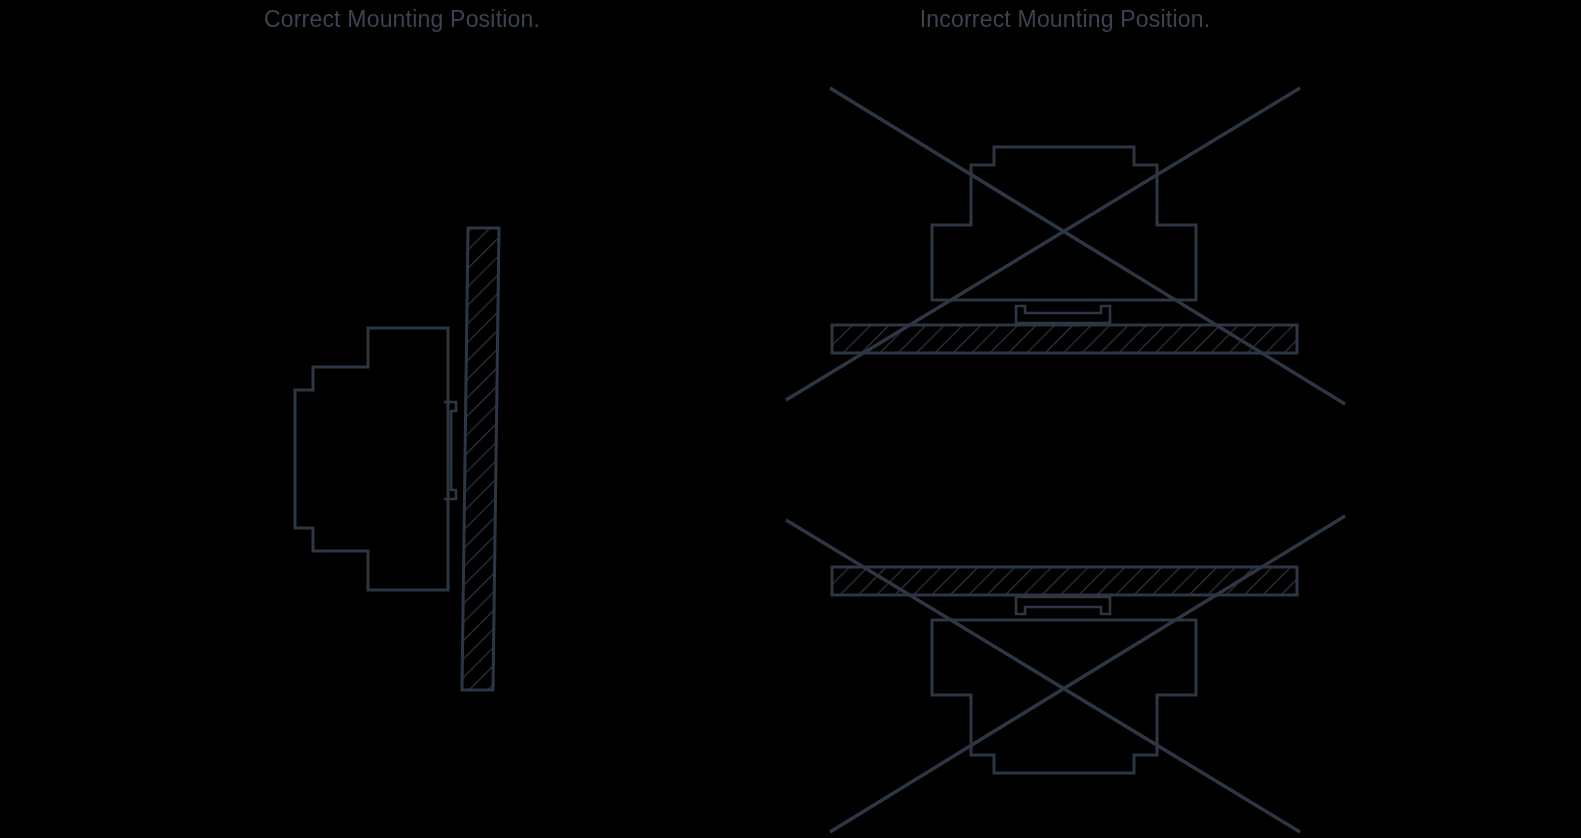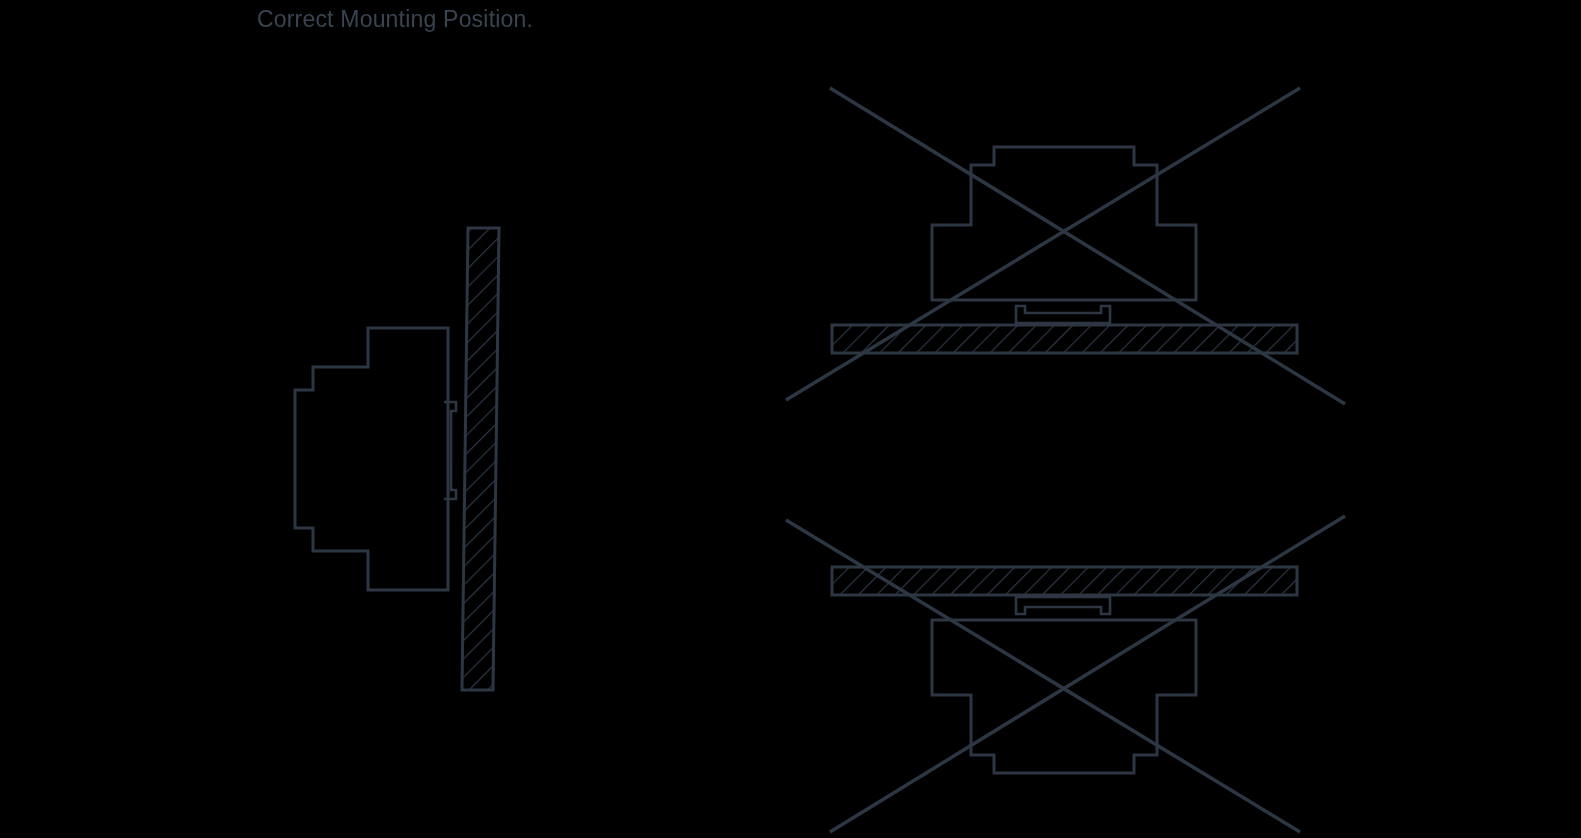--- a/index.html
+++ b/index.html
@@ -26,21 +26,21 @@
     position:absolute;
     top:6px;
     width:450px;
     text-align:center;
     font-size:23px;
     font-weight:400;
     letter-spacing:0.2px;
     color:var(--text);
     user-select:none;
   }
-  .title-correct{left:170px;}
+  .title-correct{left:177px;}
   .title-incorrect{left:840px;}
   svg{position:absolute;left:0;top:0;}
   .outline{
     stroke:var(--line);
     stroke-width:3;
     fill:none;
     stroke-miterlimit:10;
   }
   .thin-outline{
     stroke:var(--line);
@@ -64,20 +64,21 @@
     stroke-linecap:butt;
   }
 </style>
 </head>
 <body>
 
 <div class="stage">
 
   <div class="title title-correct">Correct Mounting Position.</div>
 
+  <div class="title title-incorrect">Incorrect Mounting Position.</div>
 
   <svg width="1581" height="838" viewBox="0 0 1581 838">
     <defs>
       <pattern id="hatch" patternUnits="userSpaceOnUse" width="13" height="13" patternTransform="rotate(45)">
         <line x1="0" y1="0" x2="0" y2="13" class="hatch-line"></line>
       </pattern>
     </defs>
 
     <g>
 

